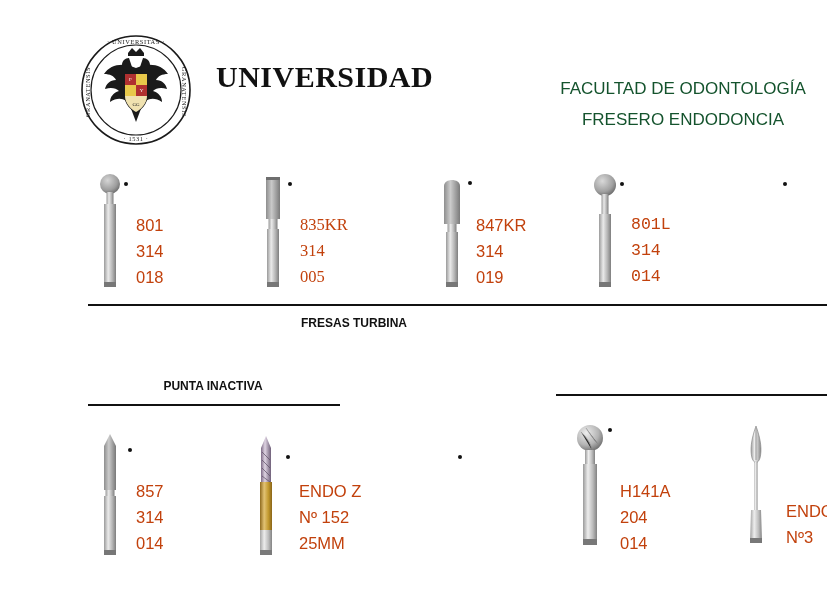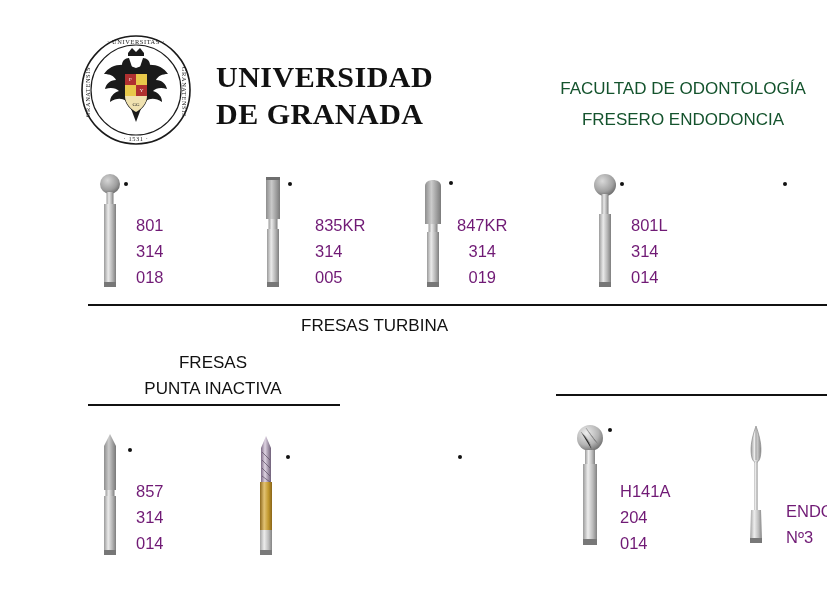--- a/index.html
+++ b/index.html
@@ -62,42 +62,43 @@
   }
   .bur-art {
     position: absolute;
     top: 0;
     left: 0;
   }
   .bur-labels {
     position: absolute;
     font-size: 16.5px;
     line-height: 26px;
-    color: #701a75;
+    color: #c2410c;
     white-space: nowrap;
   }
   .dot {
     position: absolute;
     width: 4px;
     height: 4px;
     border-radius: 50%;
     background: #111111;
   }
 
   
   .rule {
     position: absolute;
     height: 2px;
     background: #111111;
   }
   .section-label {
     position: absolute;
-    font-size: 17px;
+    font-size: 12px;
     color: #111111;
     white-space: nowrap;
+    font-weight: bold;
   }
   .section-label.centered { text-align: center; }
 
   
   svg { display: block; }
 </style>
 </head>
 <body>
 
 <div class="page">
@@ -138,21 +139,20 @@
           <text x="50.5" y="47" text-anchor="middle" fill="#ffffff">F</text>
           <text x="61.5" y="58" text-anchor="middle" fill="#ffffff">Y</text>
         </g>
         <text x="56" y="72" text-anchor="middle" font-family="Liberation Serif, serif" font-size="5" fill="#1a1a1a">GG</text>
       </g>
     </svg>
   </div>
 
   <div class="uni-title">
     <span>UNIVERSIDAD</span>
-    <span class="line2">DE GRANADA</span>
   </div>
 
   <div class="faculty-block">
     <div>FACULTAD DE ODONTOLOGÍA</div>
     <div>FRESERO ENDODONCIA</div>
   </div>
 
   <div class="bur" style="left:40px; top:172px; width:200px; height:120px;">
     <div class="bur-art">
       <svg width="44" height="118" viewBox="0 0 44 118">
@@ -199,29 +199,29 @@
             <stop offset="100%" stop-color="#7b7b7b"></stop>
           </linearGradient>
         </defs>
         <rect x="15" y="5" width="14" height="42" fill="url(#gritB)"></rect>
         <rect x="15" y="5" width="14" height="3" fill="#6e6e6e"></rect>
         <rect x="17.5" y="47" width="9" height="12" fill="url(#shaftB)"></rect>
         <rect x="16" y="57" width="12" height="57" fill="url(#shaftB)"></rect>
         <rect x="16" y="110" width="12" height="5" fill="#777"></rect>
       </svg>
     </div>
-    <div class="bur-labels" style="left:64px; top:40px;">
+    <div class="bur-labels" style="left:49px; top:40px;font-family:Liberation Serif, serif;">
       <div>835KR</div>
       <div>314</div>
       <div>005</div>
     </div>
     <div class="dot" style="left:37px; top:10px;"></div>
   </div>
 
-  <div class="bur" style="left:363px; top:172px; width:200px; height:120px;text-align:center;">
+  <div class="bur" style="left:382px; top:172px; width:200px; height:120px;">
     <div class="bur-art">
       <svg width="44" height="118" viewBox="0 0 44 118">
         <defs>
           <linearGradient id="shaftC" x1="0" y1="0" x2="1" y2="0">
             <stop offset="0%" stop-color="#9a9a9a"></stop>
             <stop offset="35%" stop-color="#eaeaea"></stop>
             <stop offset="70%" stop-color="#b5b5b5"></stop>
             <stop offset="100%" stop-color="#7e7e7e"></stop>
           </linearGradient>
           <linearGradient id="gritC" x1="0" y1="0" x2="1" y2="0">
@@ -259,34 +259,33 @@
             <stop offset="70%" stop-color="#a0a0a0"></stop>
             <stop offset="100%" stop-color="#6f6f6f"></stop>
           </radialGradient>
         </defs>
         <circle cx="22" cy="13" r="11" fill="url(#headD)"></circle>
         <rect x="18.5" y="22" width="7" height="22" fill="url(#shaftD)"></rect>
         <rect x="16" y="42" width="12" height="72" fill="url(#shaftD)"></rect>
         <rect x="16" y="110" width="12" height="5" fill="#777"></rect>
       </svg>
     </div>
-    <div class="bur-labels" style="left:48px; top:40px;">
+    <div class="bur-labels" style="left:48px; top:40px;font-family:Liberation Mono, monospace;">
       <div>801L</div>
       <div>314</div>
       <div>014</div>
     </div>
     <div class="dot" style="left:37px; top:10px;"></div>
   </div>
 
   <div class="dot" style="left:735px; top:182px;"></div>
 
   <div class="rule" style="left:40px; top:304px; width:748px;"></div>
   <div class="section-label" style="left:253px; top:316px;">FRESAS TURBINA</div>
 
-  <div class="section-label centered" style="left:40px; top:353px; width:250px;">FRESAS</div>
   <div class="section-label centered" style="left:40px; top:379px; width:250px;">PUNTA INACTIVA</div>
   <div class="rule" style="left:40px; top:404px; width:252px;"></div>
   <div class="rule" style="left:508px; top:394px; width:280px;"></div>
 
   <div class="bur" style="left:40px; top:430px; width:200px; height:130px;">
     <div class="bur-art">
       <svg width="44" height="128" viewBox="0 0 44 128">
         <defs>
           <linearGradient id="shaftE" x1="0" y1="0" x2="1" y2="0">
             <stop offset="0%" stop-color="#9a9a9a"></stop>
@@ -341,20 +340,25 @@
           <path d="M18 22 L26 30"></path>
             <path d="M18 30 L26 38"></path>
           <path d="M18 38 L26 46"></path>
             <path d="M18 46 L26 52"></path>
         </g>
         <rect x="16" y="52" width="12" height="50" fill="url(#goldF)"></rect>
         <rect x="16" y="100" width="12" height="24" fill="url(#shaftF)"></rect>
         <rect x="16" y="120" width="12" height="5" fill="#7a7a7a"></rect>
       </svg>
     </div>
+    <div class="bur-labels" style="left:55px; top:48px;">
+      <div>ENDO Z</div>
+      <div>Nº 152</div>
+      <div>25MM</div>
+    </div>
     <div class="dot" style="left:42px; top:25px;"></div>
   </div>
 
   <div class="dot" style="left:410px; top:455px;"></div>
 
   <div class="bur" style="left:520px; top:420px; width:180px; height:140px;">
     <div class="bur-art">
       <svg width="44" height="130" viewBox="0 0 44 130">
         <defs>
           <linearGradient id="shaftG" x1="0" y1="0" x2="1" y2="0">

